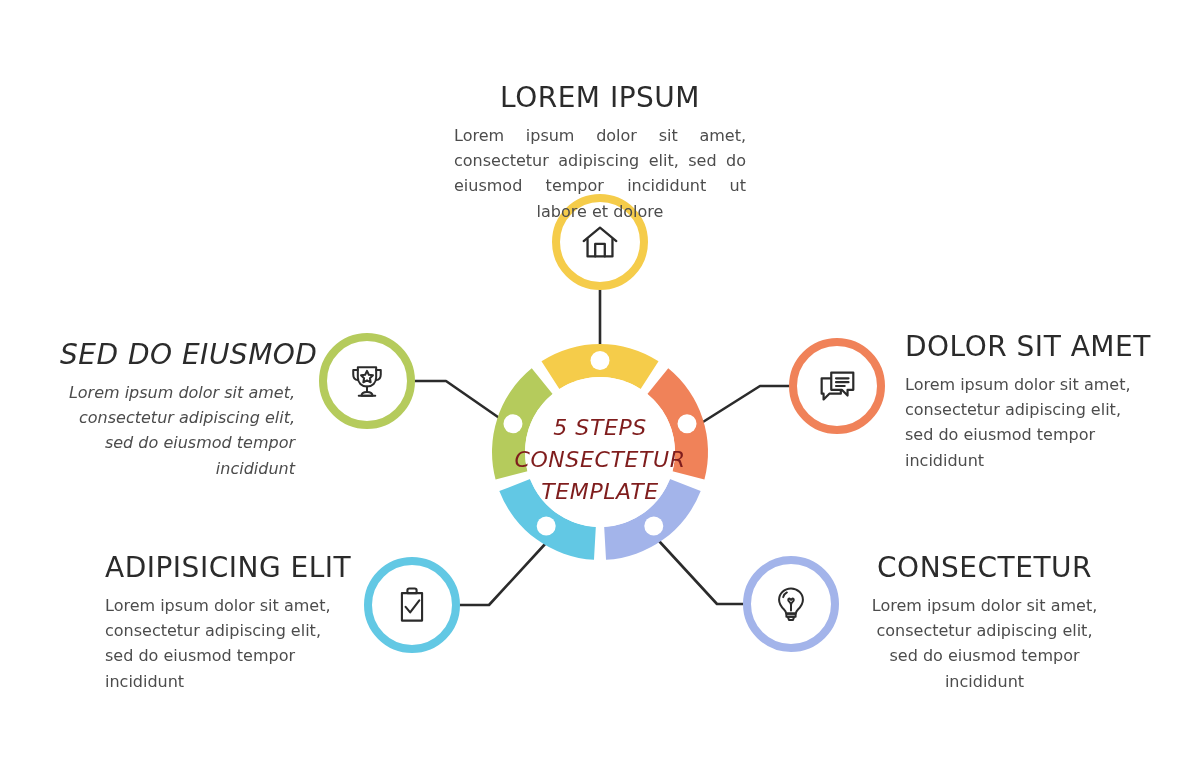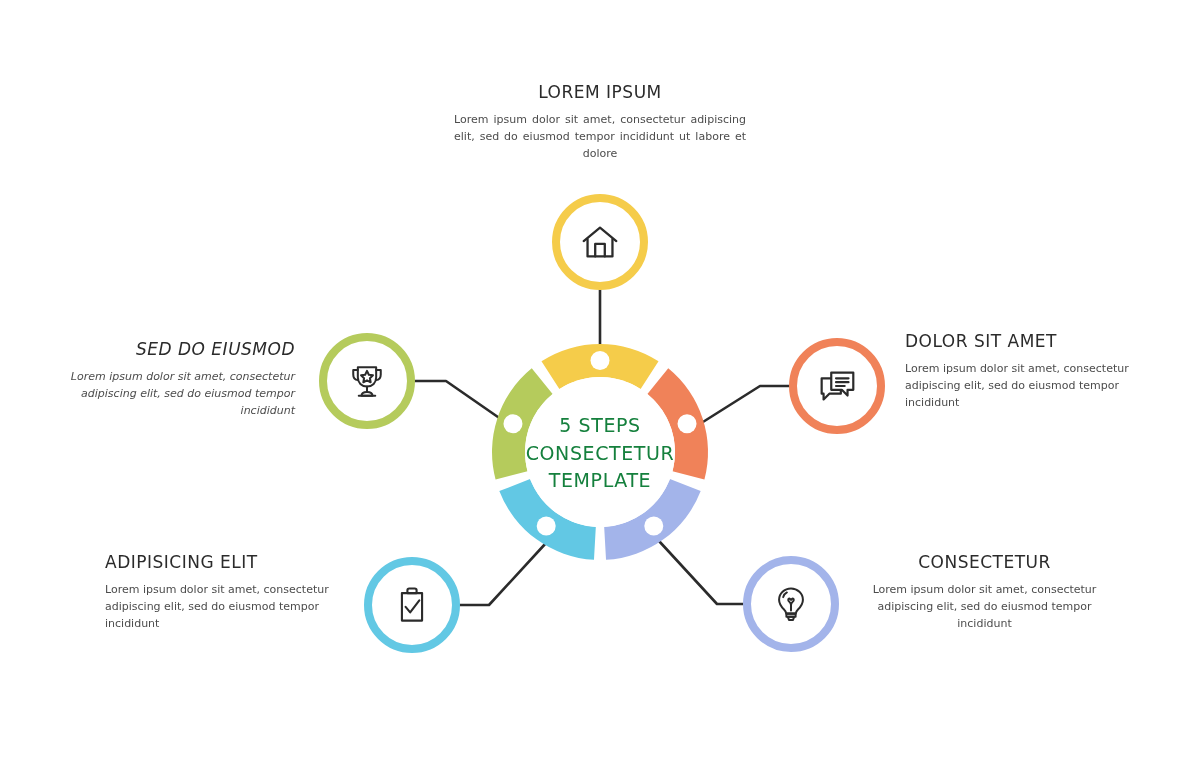--- a/index.html
+++ b/index.html
@@ -28,31 +28,31 @@
     inset: 0;
   }
 
   
   .text-block {
     position: absolute;
     box-sizing: border-box;
   }
   .step-title {
     font-family: "DejaVu Sans", sans-serif;
-    font-size: 17px;
+    font-size: 28px;
     letter-spacing: 0.5px;
     font-weight: 400;
     color: #2b2b2b;
     margin: 0 0 9px 0;
     line-height: 1.1;
     white-space: nowrap;
   }
   .step-body {
     font-family: "DejaVu Sans", sans-serif;
-    font-size: 11px;
+    font-size: 16px;
     line-height: 1.58;
     color: #4c4c4c;
     margin: 0;
   }
 
   .tb-top { left: 430px; top: 83px; width: 340px; text-align: center; }
   .tb-top .step-body { text-align: justify; text-align-last: center; padding: 0 24px; }
 
   .tb-left  { left: 60px;  top: 340px; width: 235px; text-align: right; font-style: italic; }
   .tb-right { left: 905px; top: 332px; width: 245px; text-align: left; }
@@ -82,25 +82,26 @@
   .node-bottom-right { left: 743px; top: 556px; border-color: #A3B4EA; }
 
   
   .hub-label {
     position: absolute;
     left: 510px;
     top: 412px;
     width: 180px;
     text-align: center;
     font-family: "DejaVu Sans", sans-serif;
-    font-size: 19px;
+    font-size: 22px;
     line-height: 1.45;
     letter-spacing: 0.6px;
-    color: #15803d;
+    color: #7f1d1d;
     pointer-events: none;
+    font-style: italic;
   }
   .hub-label span { display: block; }
 </style>
 </head>
 <body>
 
 <div class="stage">
 
   <svg id="infographic-canvas" viewBox="0 0 1200 771">
 

